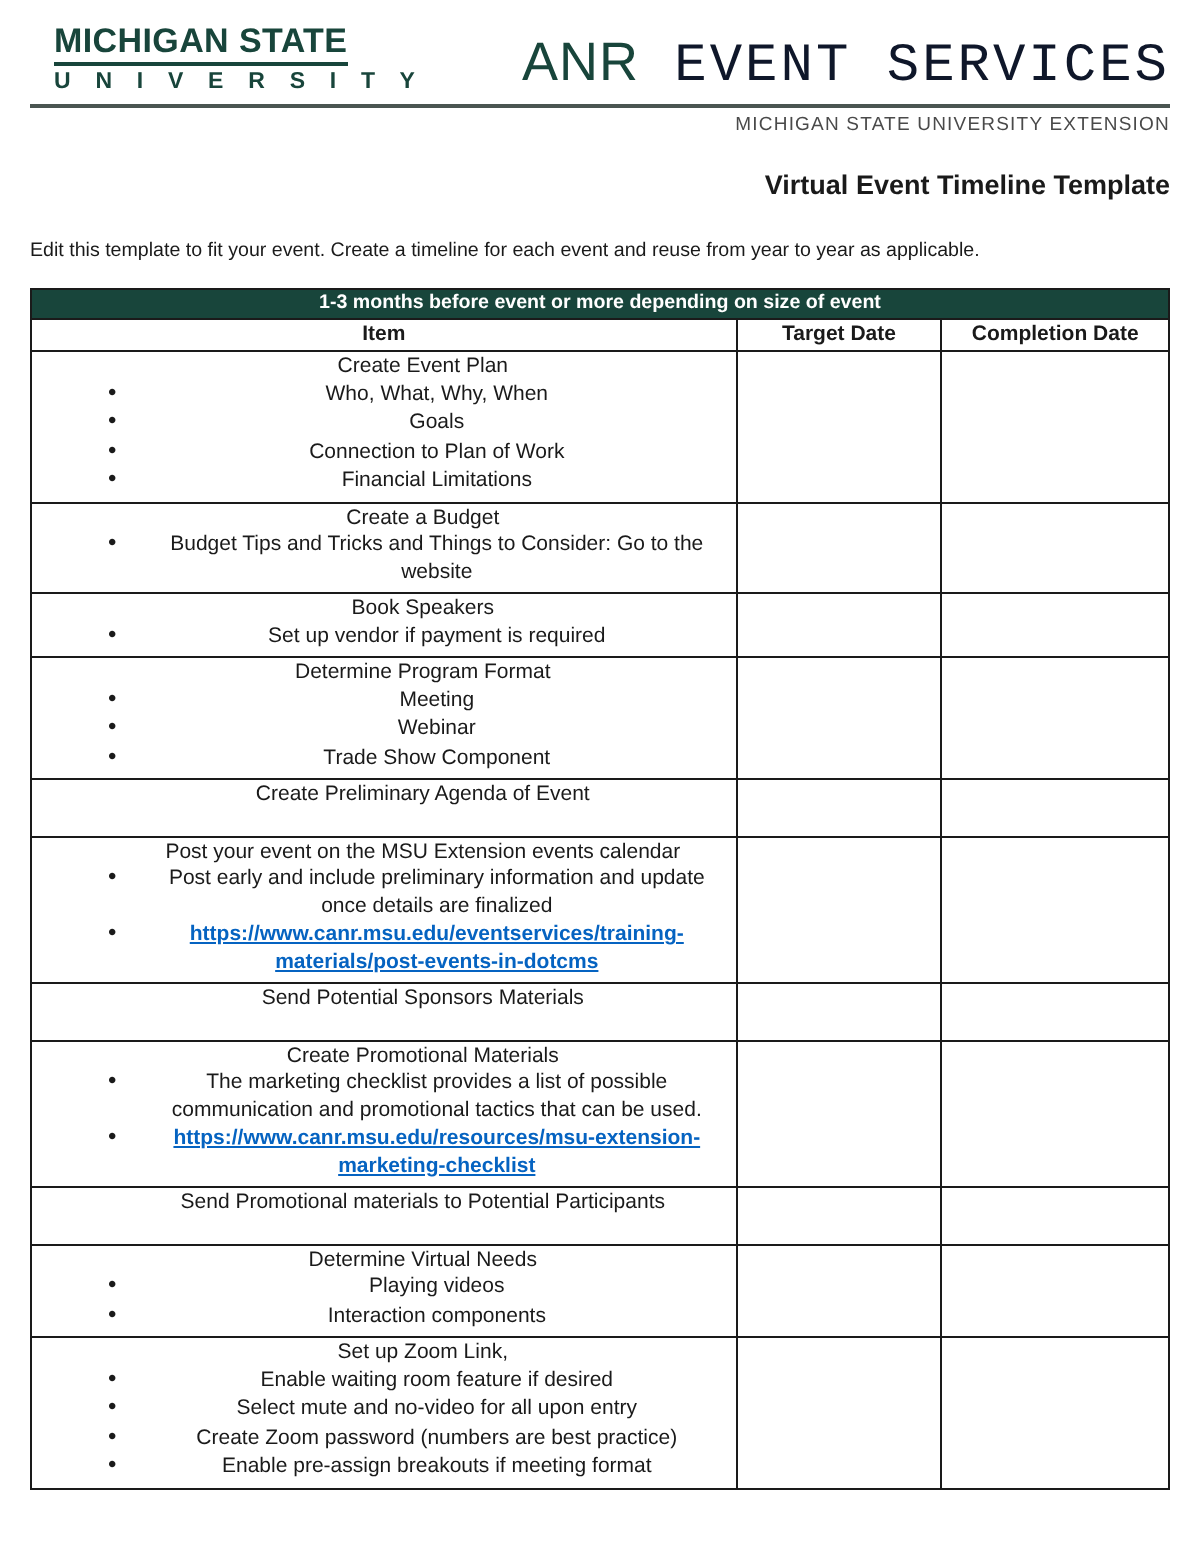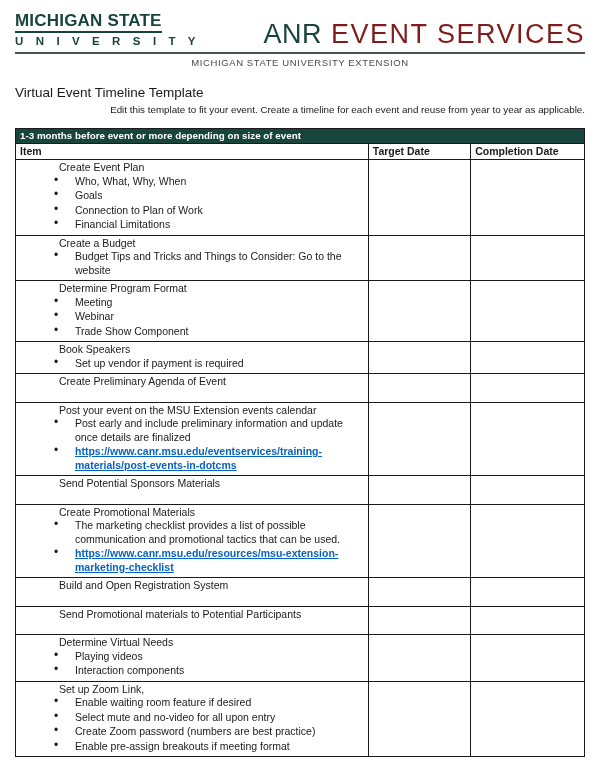--- a/index.html
+++ b/index.html
@@ -11,47 +11,47 @@
   *{box-sizing:border-box;margin:0;padding:0;}
   html,body{background:#fff;}
   body{
     width:600px;height:772px;overflow:hidden;
     font-family:"Liberation Sans",sans-serif;
     color:#1a1a1a;
   }
   .page{width:600px;min-height:772px;padding:12px 15px 0 15px;background:#fff;}
 
   
-  .masthead{display:flex;justify-content:space-between;align-items:flex-end;}
+  .masthead{display:flex;justify-content:space-between;align-items:flex-end;margin-left:12px;}
   .msu-logo{color:var(--msu-green);line-height:1;}
   .msu-line1{
     font-size:17px;font-weight:700;letter-spacing:.2px;
     border-bottom:2px solid var(--msu-green);padding-bottom:2px;display:inline-block;
   }
   .msu-line2{font-size:11.5px;font-weight:700;letter-spacing:4.6px;margin-top:3px;}
   .anr-brand{font-size:27px;line-height:1;white-space:nowrap;}
   .anr-bold{font-weight:400;color:var(--msu-green);letter-spacing:.5px;}
-  .anr-rest{font-weight:400;color:#7f1d1d;letter-spacing:1.5px;}
+  .anr-rest{font-weight:400;color:#0f172a;letter-spacing:1.5px;font-family:Liberation Mono, monospace;}
   .head-rule{height:2px;background:#4a5551;margin-top:4px;}
   .tagline{
-    text-align:center;font-size:9.5px;color:var(--gray-text);
+    text-align:right;font-size:9.5px;color:var(--gray-text);
     letter-spacing:.6px;margin-top:3px;
   }
 
   
-  .doc-title{text-align:left;font-size:13.5px;font-weight:400;margin-top:17px;}
-  .doc-subtitle{text-align:right;font-size:9.8px;margin-top:4px;}
+  .doc-title{text-align:right;font-size:13.5px;font-weight:700;margin-top:17px;}
+  .doc-subtitle{text-align:left;font-size:9.8px;margin-top:20px;}
 
   
   table.timeline{
     width:100%;border-collapse:collapse;margin-top:13px;
     font-size:10.5px;line-height:13.5px;
   }
   table.timeline th,table.timeline td{
-    border:1px solid var(--border);vertical-align:top;text-align:left;
+    border:1px solid var(--border);vertical-align:top;text-align:center;
   }
   th.section{
     background:var(--msu-green);color:#fff;font-size:9.8px;font-weight:700;
     padding:1px 4px 2px 4px;line-height:11px;
   }
   th.col{font-size:10.5px;font-weight:700;padding:1px 4px;}
   td.item-cell{padding:1px 4px 2px 4px;}
   td.date-cell{padding:1px 4px;}
   .item-title{padding:0;margin-left:39px;}
   .item-title.tall{padding-bottom:11px;}
@@ -119,42 +119,42 @@
       <div class="item-title">Create a Budget</div>
       <ul class="bullets">
               <li>Budget Tips and Tricks and Things to Consider: Go to the website</li>
             </ul>
     </td>
     <td class="date-cell"></td>
     <td class="date-cell"></td>
   </tr>
         <tr>
     <td class="item-cell">
+      <div class="item-title">Book Speakers</div>
+      <ul class="bullets">
+              <li>Set up vendor if payment is required</li>
+            </ul>
+    </td>
+    <td class="date-cell"></td>
+    <td class="date-cell"></td>
+  </tr>
+        <tr>
+    <td class="item-cell">
       <div class="item-title">Determine Program Format</div>
       <ul class="bullets">
               <li>Meeting</li>
               <li>Webinar</li>
               <li>Trade Show Component</li>
             </ul>
     </td>
     <td class="date-cell"></td>
     <td class="date-cell"></td>
   </tr>
         <tr>
     <td class="item-cell">
-      <div class="item-title">Book Speakers</div>
-      <ul class="bullets">
-              <li>Set up vendor if payment is required</li>
-            </ul>
-    </td>
-    <td class="date-cell"></td>
-    <td class="date-cell"></td>
-  </tr>
-        <tr>
-    <td class="item-cell">
       <div class="item-title tall">Create Preliminary Agenda of Event</div>
 
     </td>
     <td class="date-cell"></td>
     <td class="date-cell"></td>
   </tr>
         <tr>
     <td class="item-cell">
       <div class="item-title">Post your event on the MSU Extension events calendar</div>
       <ul class="bullets">
@@ -173,28 +173,20 @@
     <td class="date-cell"></td>
     <td class="date-cell"></td>
   </tr>
         <tr>
     <td class="item-cell">
       <div class="item-title">Create Promotional Materials</div>
       <ul class="bullets">
               <li>The marketing checklist provides a list of possible communication and promotional tactics that can be used.</li>
               <li><a href="#">https://www.canr.msu.edu/resources/msu-extension-marketing-checklist</a></li>
             </ul>
-    </td>
-    <td class="date-cell"></td>
-    <td class="date-cell"></td>
-  </tr>
-        <tr>
-    <td class="item-cell">
-      <div class="item-title tall">Build and Open Registration System</div>
-
     </td>
     <td class="date-cell"></td>
     <td class="date-cell"></td>
   </tr>
         <tr>
     <td class="item-cell">
       <div class="item-title tall">Send Promotional materials to Potential Participants</div>
 
     </td>
     <td class="date-cell"></td>

